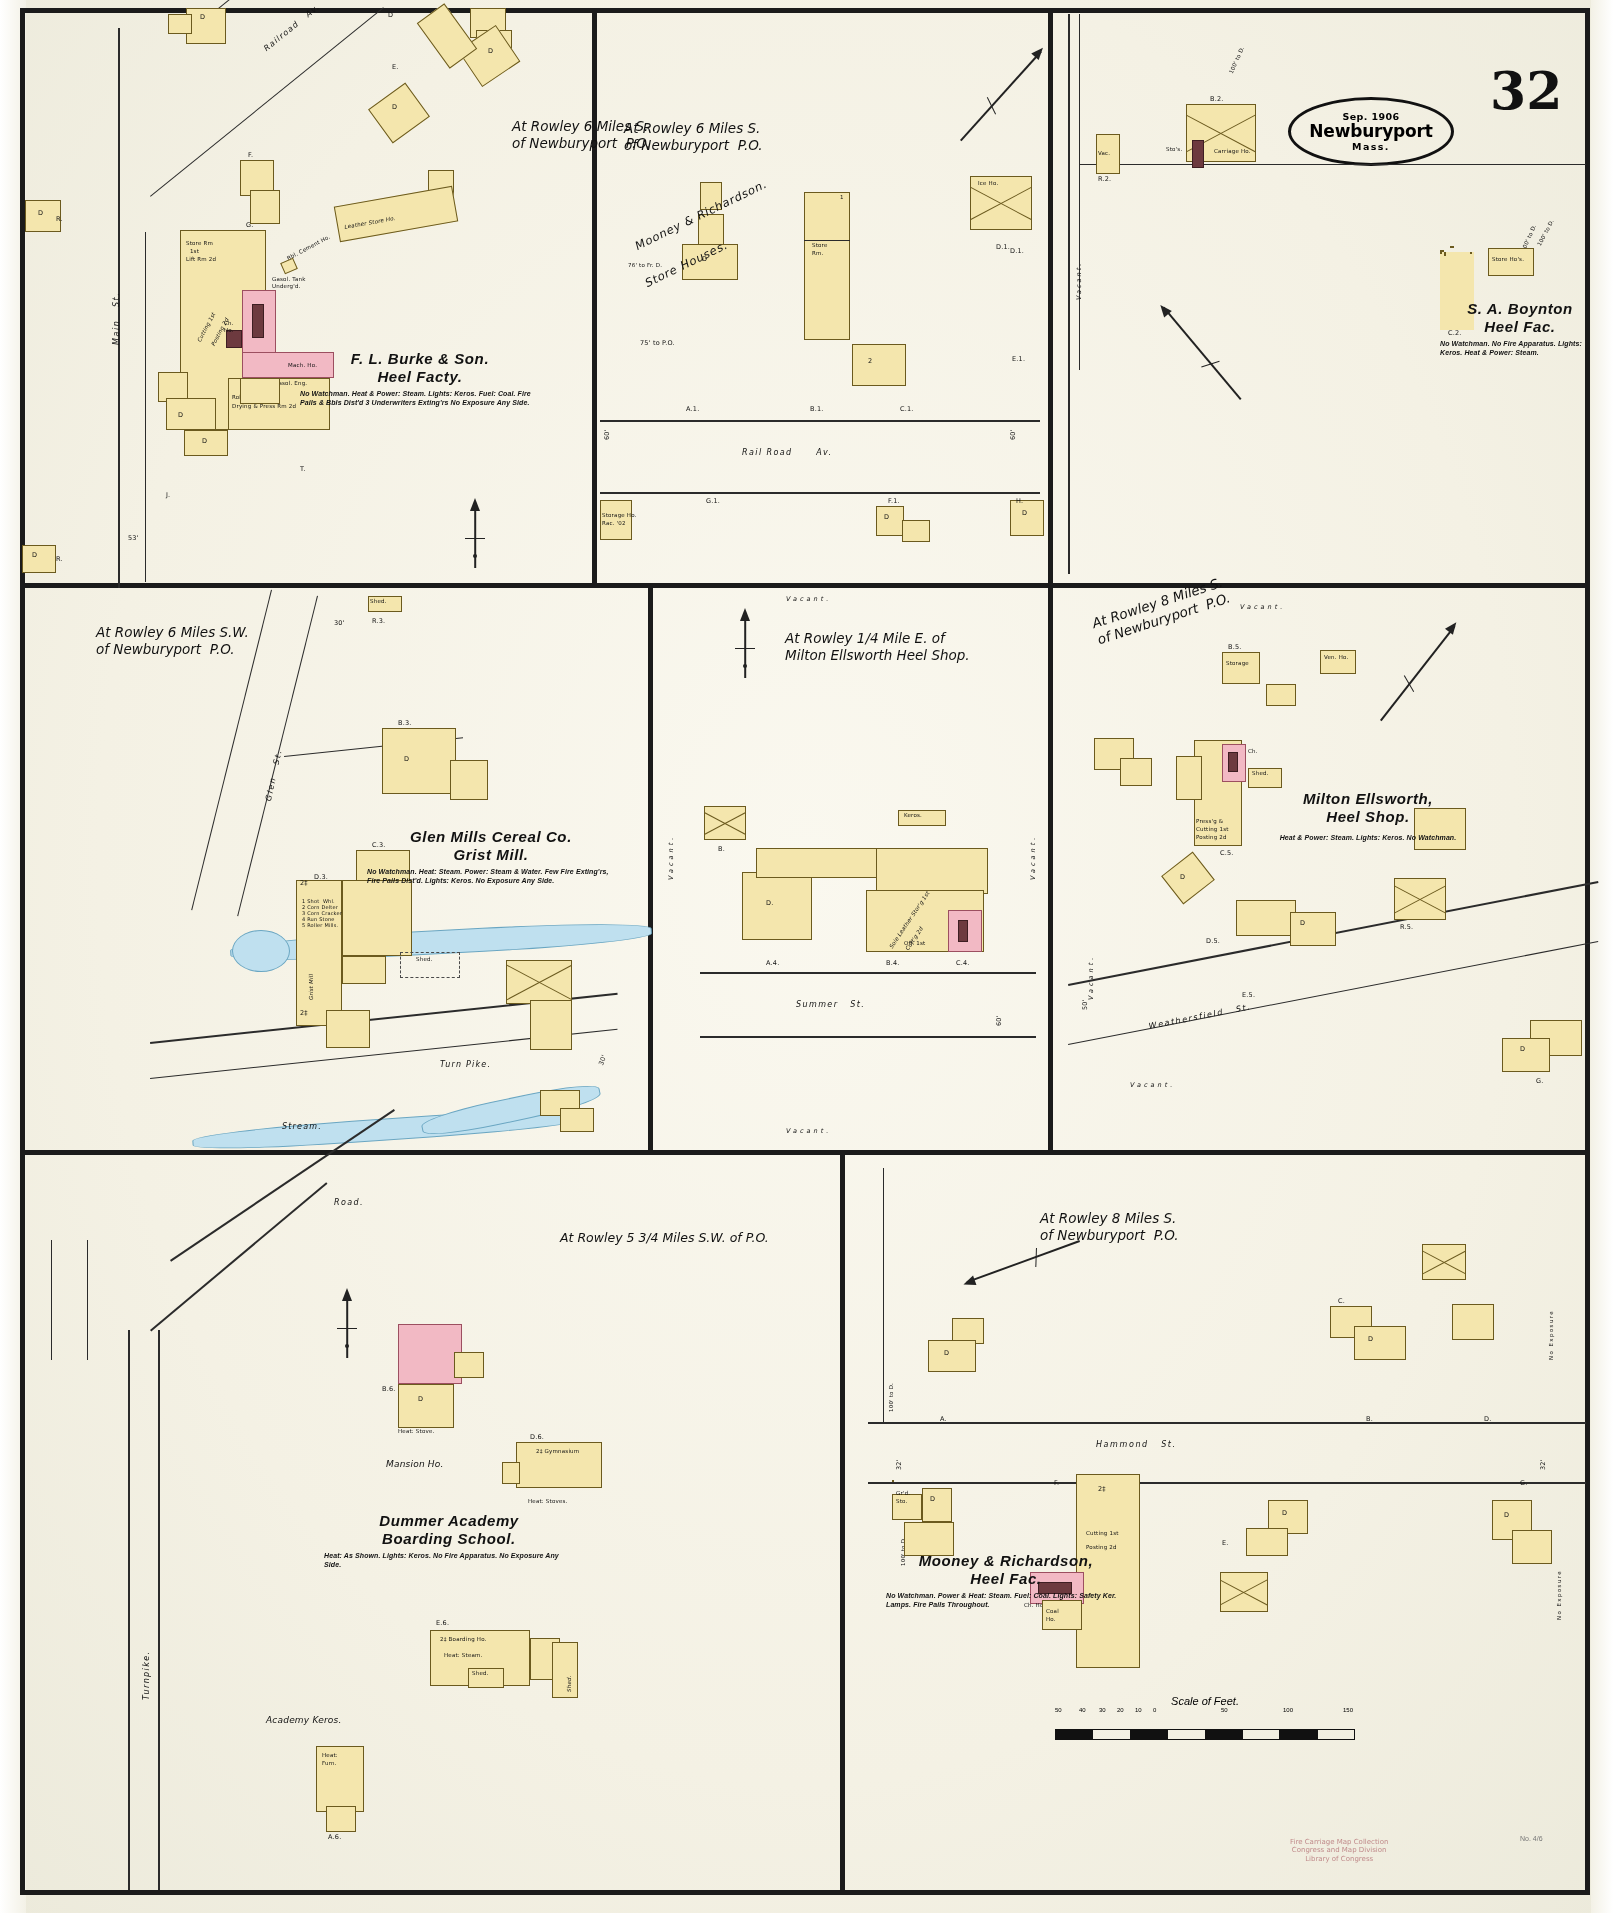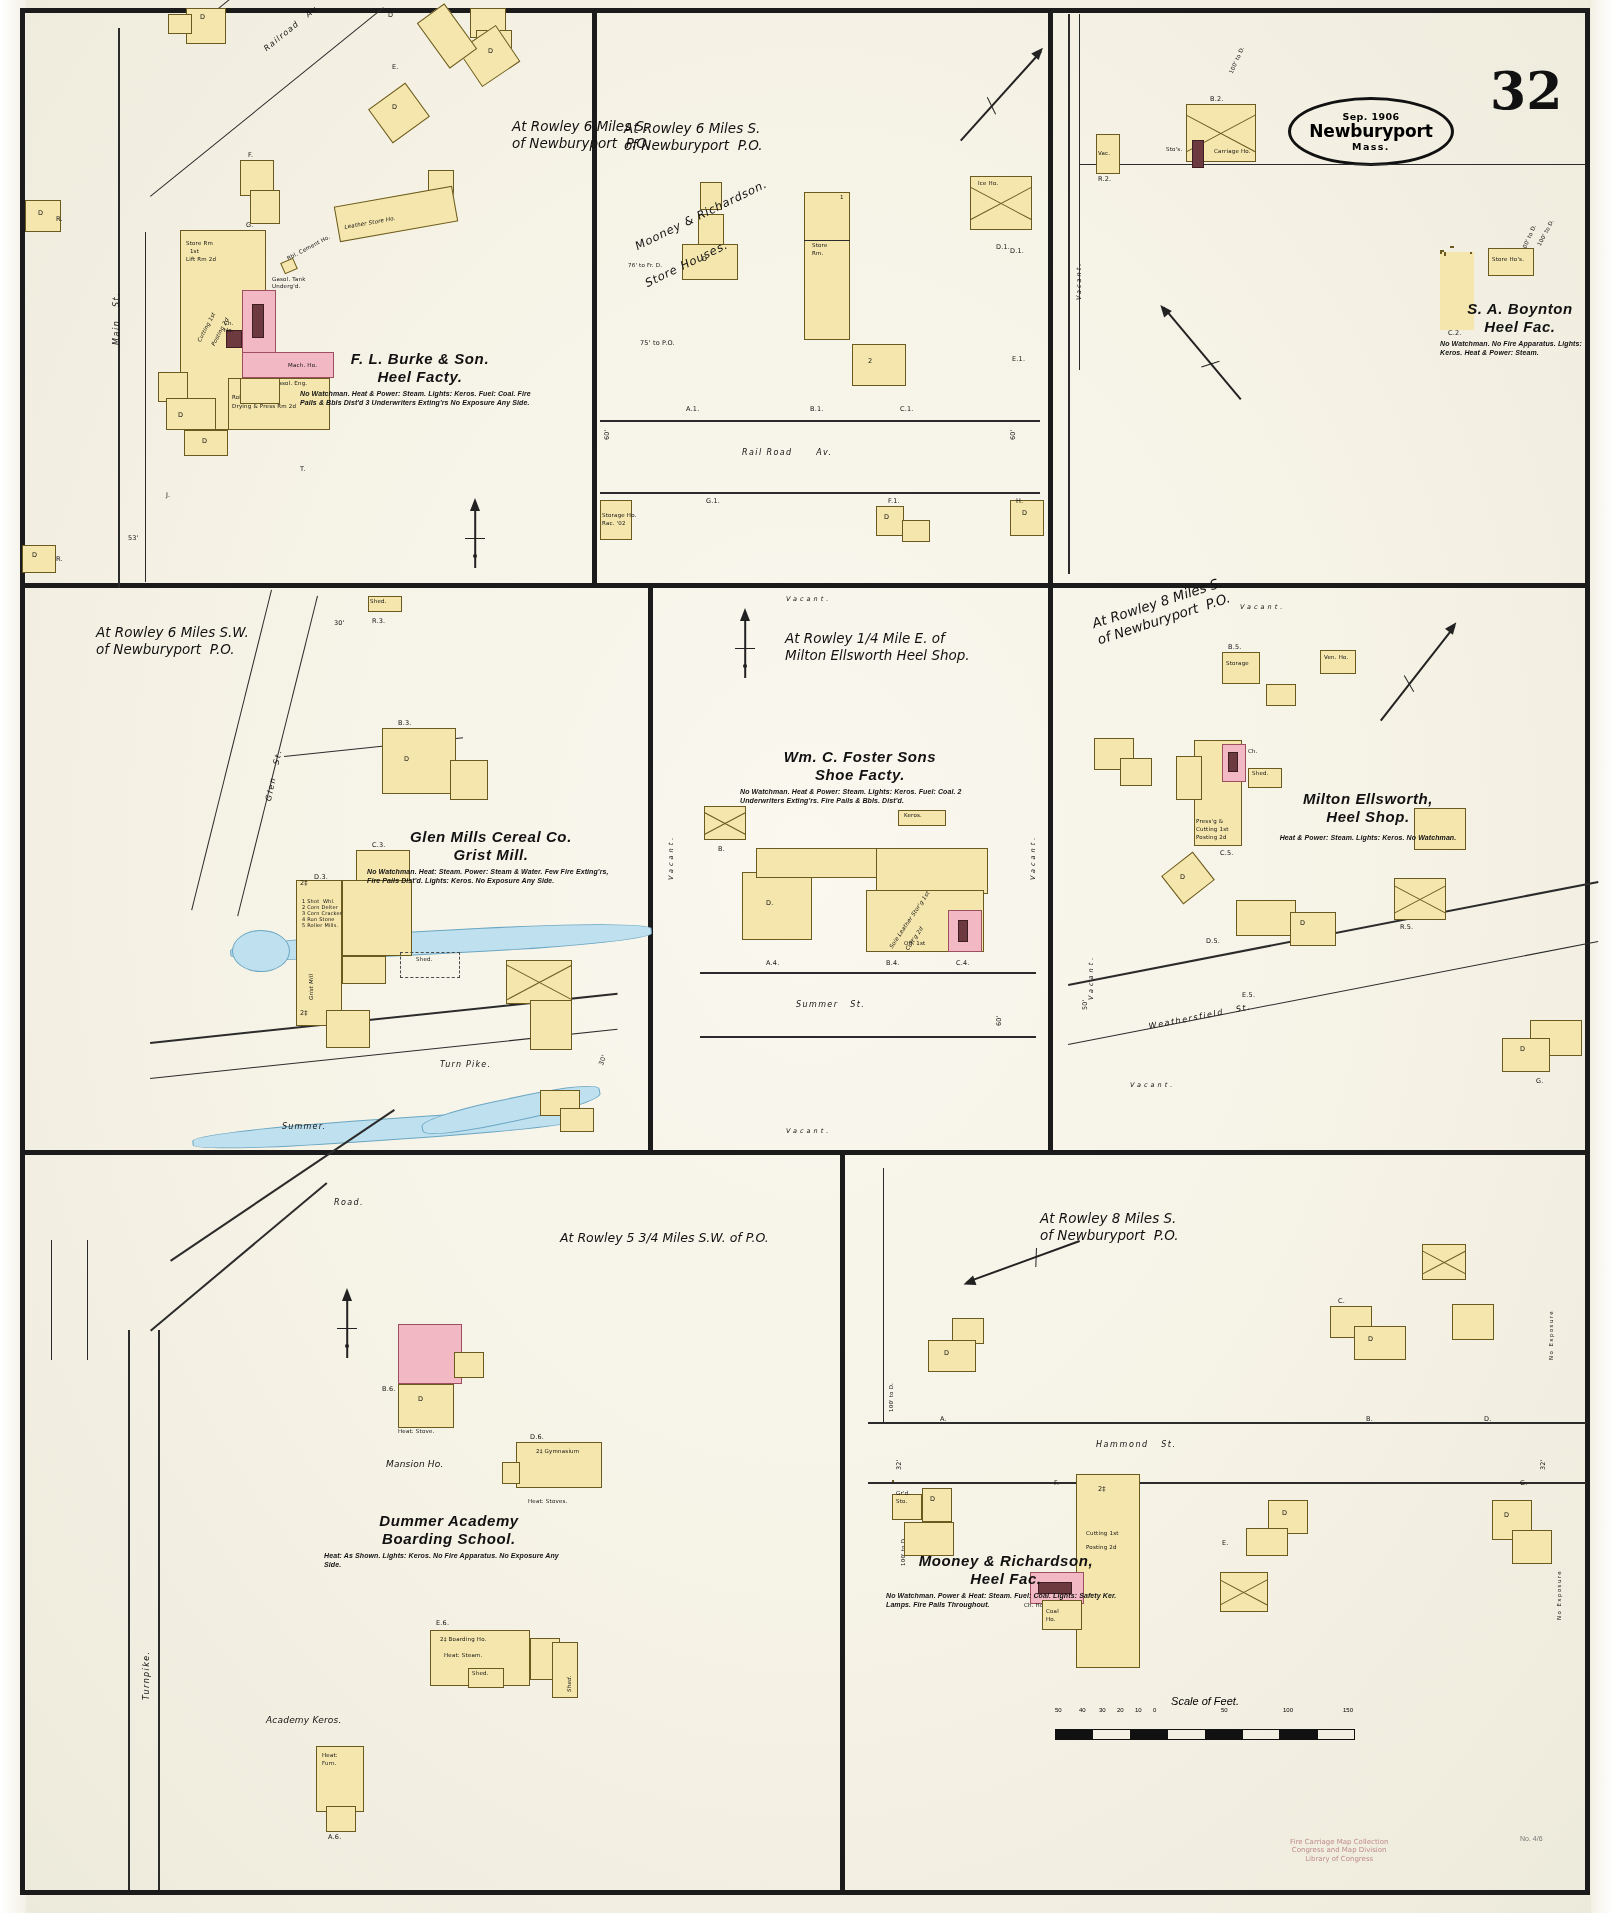--- a/index.html
+++ b/index.html
@@ -338,21 +338,21 @@
   <div class="line" style="left:150px;top:1078px;width:470px;transform:rotate(-6deg);"></div>
   <div class="t sm ital" style="left:440px;top:1060px;letter-spacing:1.2px;">Turn Pike.</div>
   <div class="t sm ital" style="left:558px;top:1122px;transform:rotate(-42deg);transform-origin:0 0;">Road.</div>
   <div class="t mini" style="left:598px;top:1064px;transform:rotate(-70deg);transform-origin:0 0;">30'</div>
   <div class="t mini" style="left:334px;top:620px;">30'</div>
 
   <div class="water" style="left:230px;top:930px;width:420px;height:22px;border-radius:40%;transform:rotate(-3deg);"></div>
   <div class="water" style="left:232px;top:930px;width:56px;height:40px;border-radius:50%;"></div>
   <div class="water" style="left:192px;top:1118px;width:400px;height:20px;border-radius:40%;transform:rotate(-4deg);"></div>
   <div class="water" style="left:420px;top:1098px;width:180px;height:22px;border-radius:40%;transform:rotate(-12deg);"></div>
-  <div class="t sm ital" style="left:282px;top:1122px;letter-spacing:1.2px;">Summer.</div>
+  <div class="t sm ital" style="left:282px;top:1122px;letter-spacing:1.2px;">Stream.</div>
 
   <div class="bldg" style="left:368px;top:596px;width:34px;height:16px;"></div>
   <div class="t tiny" style="left:370px;top:598px;">Shed.</div>
   <div class="t mini" style="left:372px;top:618px;">R.3.</div>
   <div class="bldg" style="left:382px;top:728px;width:74px;height:66px;"></div>
   <div class="t mini" style="left:404px;top:756px;">D</div>
   <div class="t mini" style="left:398px;top:720px;">B.3.</div>
   <div class="bldg" style="left:450px;top:760px;width:38px;height:40px;"></div>
 
   <div class="bldg" style="left:356px;top:850px;width:54px;height:42px;"></div>
@@ -424,28 +424,20 @@
   <div class="t tiny ital" style="left:904px;top:948px;transform:rotate(-56deg);transform-origin:0 0;">Cutt'g 2d</div>
   <div class="t tiny" style="left:904px;top:940px;">Off. 1st</div>
   <div class="bldg brick" style="left:948px;top:910px;width:34px;height:42px;"></div>
   <div class="bldg dark" style="left:958px;top:920px;width:10px;height:22px;"></div>
   <div class="bldg" style="left:898px;top:810px;width:48px;height:16px;"></div>
   <div class="t tiny" style="left:904px;top:812px;">Keros.</div>
   <div class="t mini" style="left:766px;top:960px;">A.4.</div>
   <div class="t mini" style="left:886px;top:960px;">B.4.</div>
   <div class="t mini" style="left:956px;top:960px;">C.4.</div>
 
-  <div class="title-blk" style="left:740px;top:748px;width:240px;">
-    <div class="nm">Wm. C. Foster Sons</div>
-    <div class="nm2">Shoe Facty.</div>
-    <div class="notes">No Watchman. Heat &amp; Power:
-Steam. Lights: Keros. Fuel: Coal.
-2 Underwriters Exting'rs. Fire
-Pails &amp; Bbls. Dist'd.</div>
-  </div>
 
   <div class="hdr" style="left:1090px;top:616px;transform:rotate(-18deg);transform-origin:0 0;">At Rowley 8 Miles S.
 of Newburyport  P.O.</div>
   <div class="t mini ital" style="left:1240px;top:604px;letter-spacing:3px;">Vacant.</div>
   <div class="t mini ital" style="left:1088px;top:1000px;transform:rotate(-90deg);transform-origin:0 0;letter-spacing:3px;">Vacant.</div>
   <div class="t mini ital" style="left:1130px;top:1082px;letter-spacing:3px;">Vacant.</div>
 
   <div class="line2" style="left:1068px;top:984px;width:540px;transform:rotate(-11deg);"></div>
   <div class="line" style="left:1068px;top:1044px;width:540px;transform:rotate(-11deg);"></div>
   <div class="t sm ital" style="left:1148px;top:1022px;transform:rotate(-11deg);transform-origin:0 0;letter-spacing:1.6px;">Weathersfield   St.</div>

